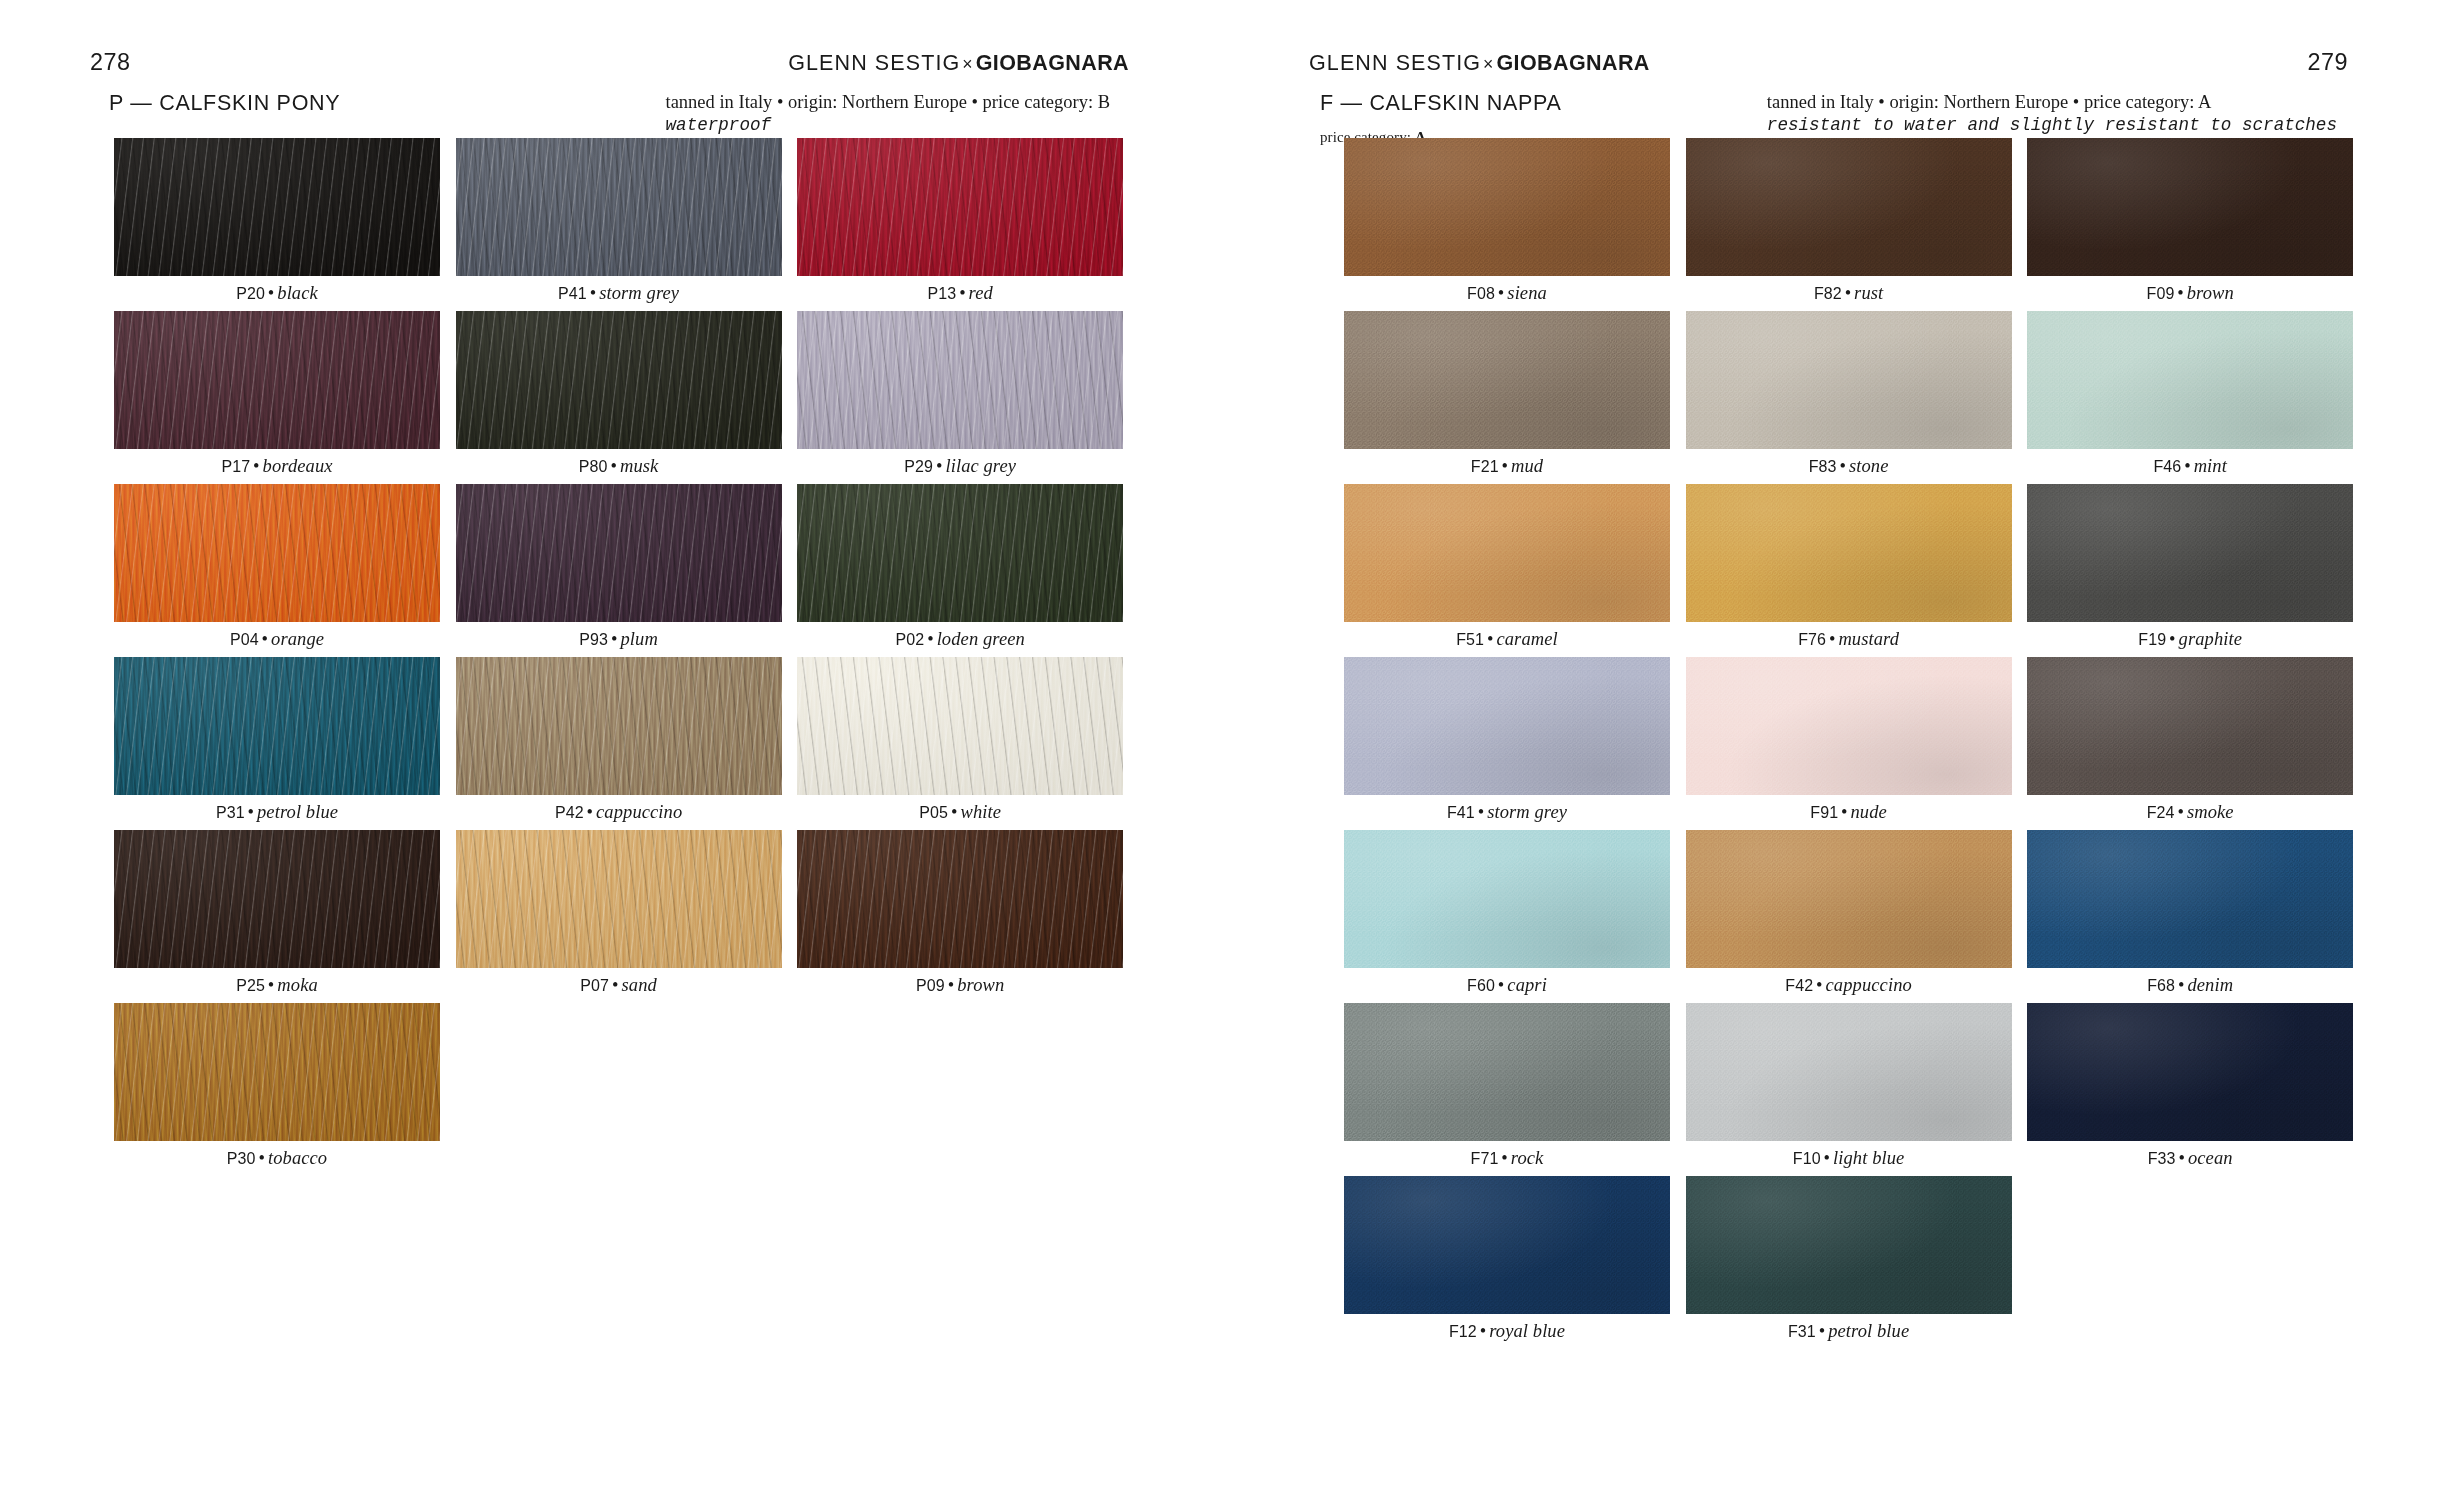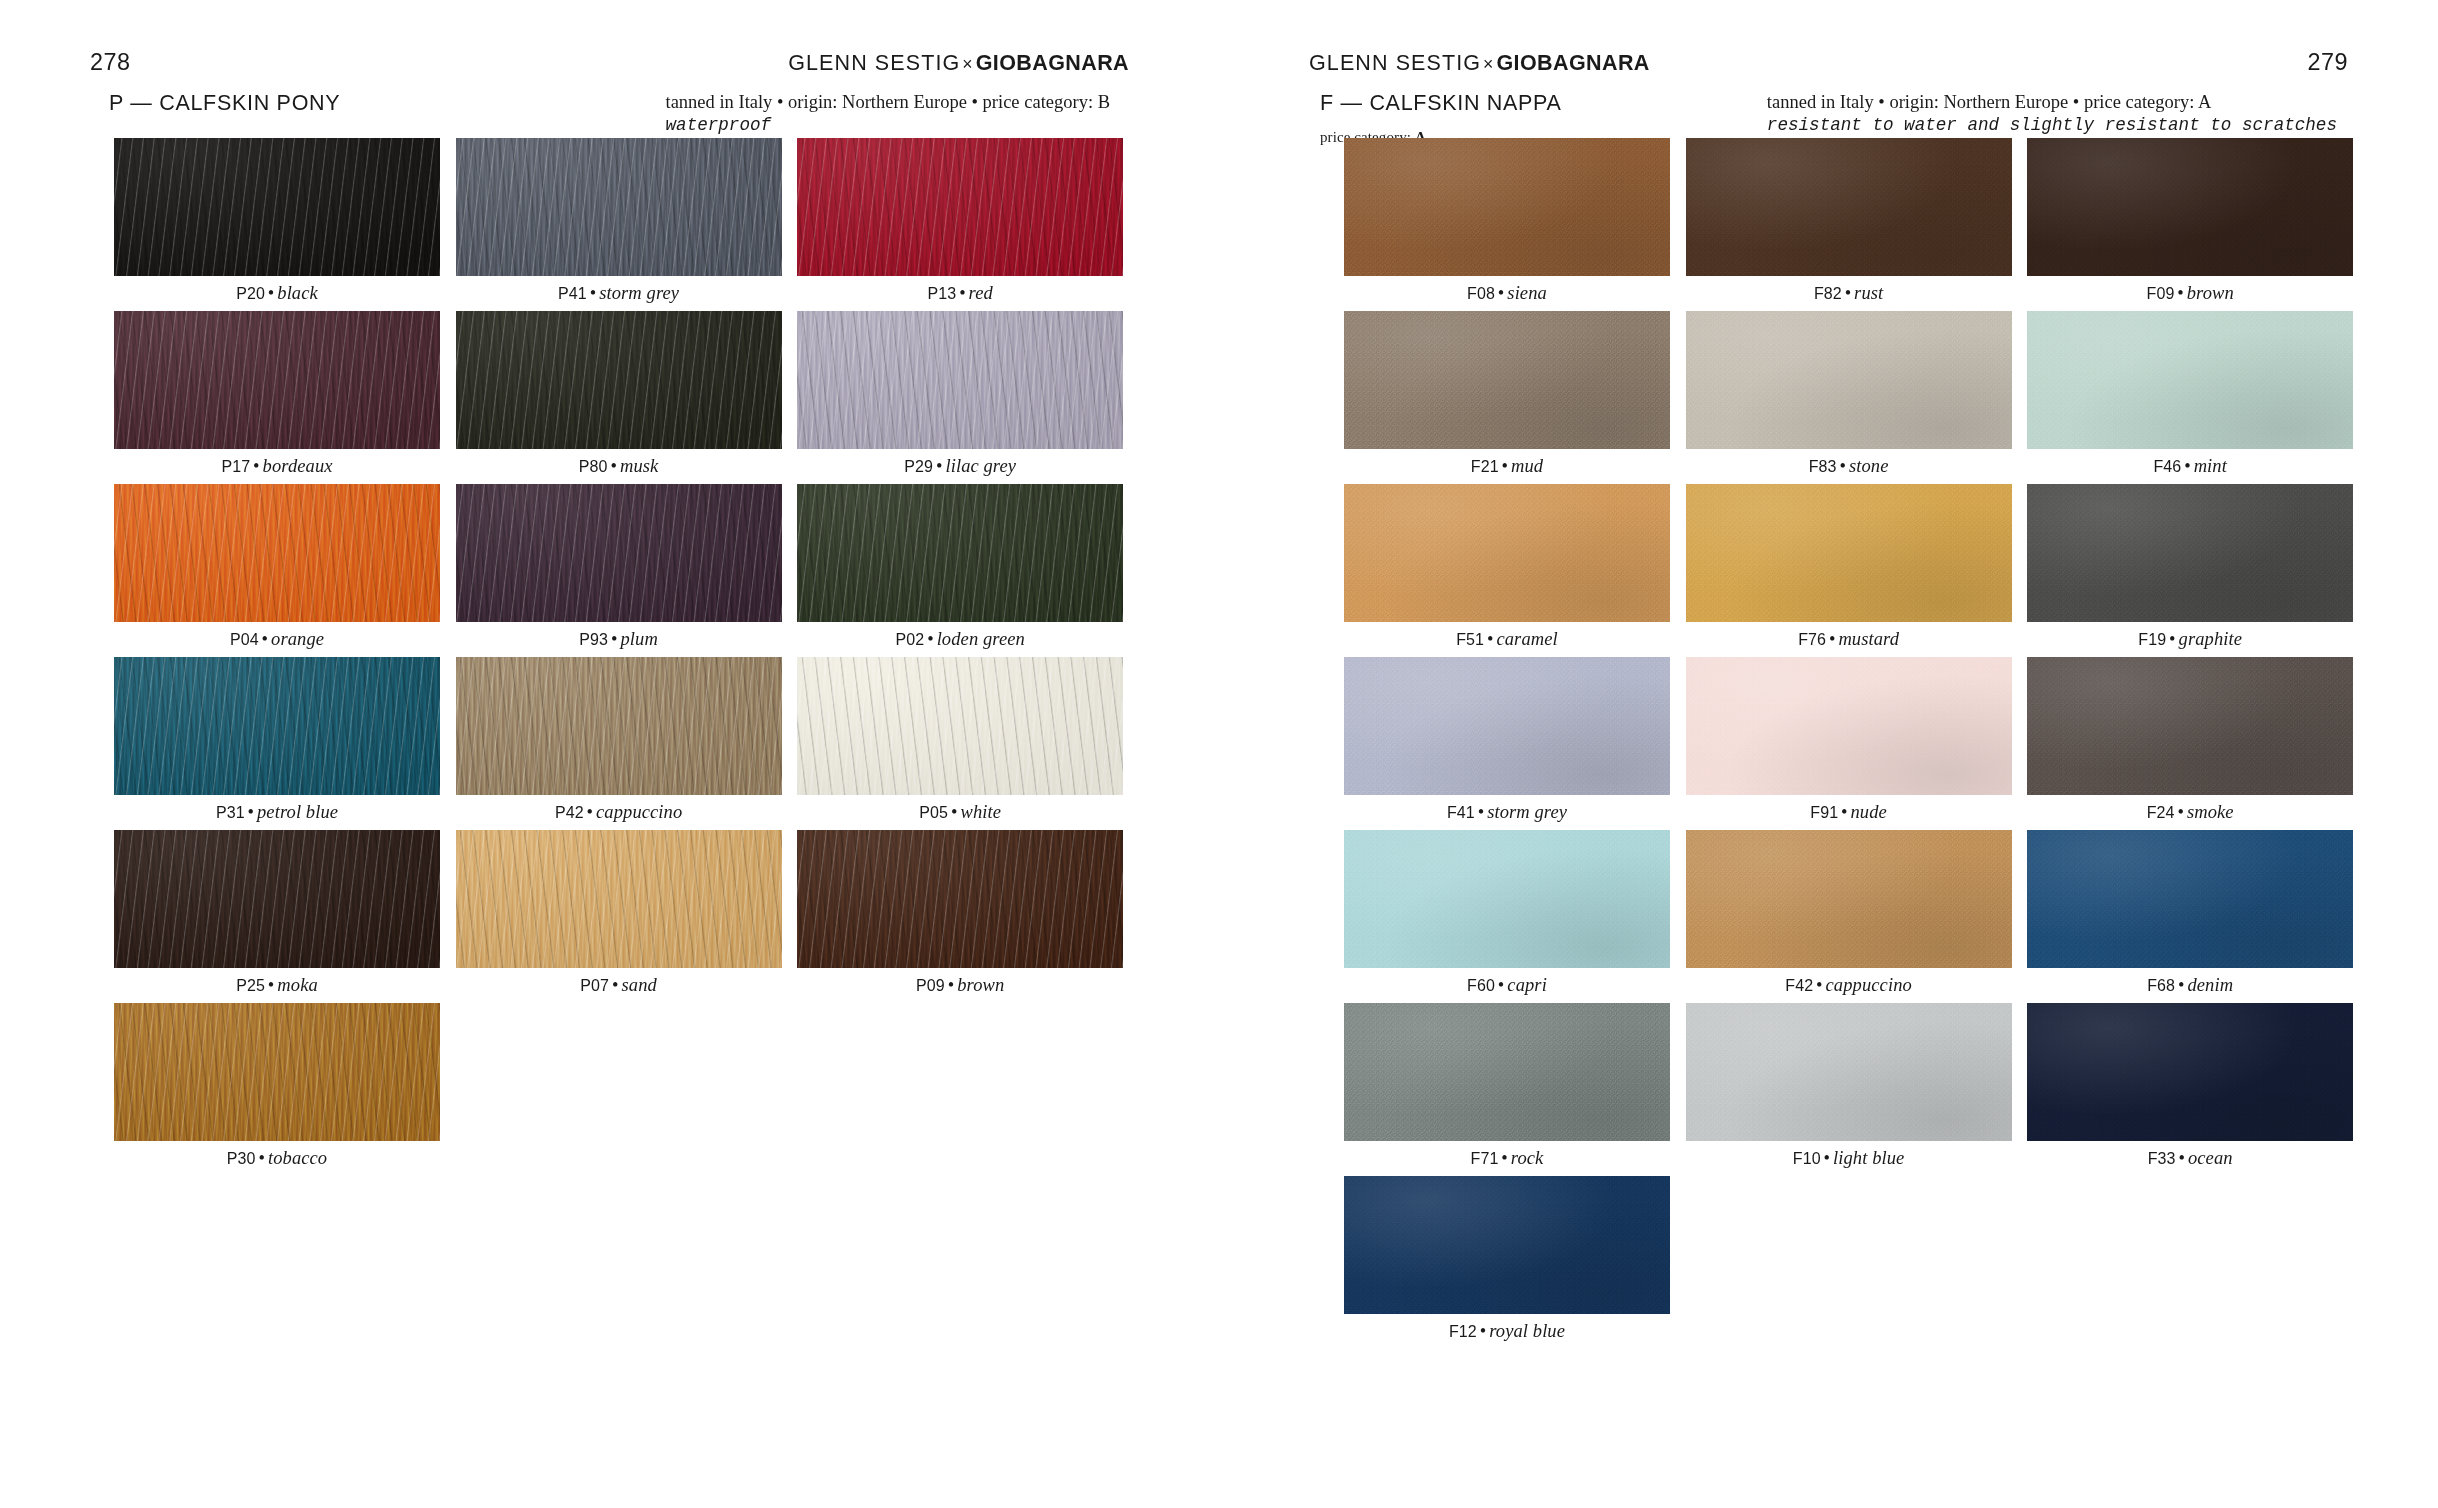--- a/index.html
+++ b/index.html
@@ -371,17 +371,21 @@
           <div class="caption"><span class="code">F10</span><span class="dot">•</span><span class="nm">light blue</span></div>
         </div>
         <div class="cell">
           <div class="swatch tex-nappa" style="background: rgb(19, 28, 51);"></div>
           <div class="caption"><span class="code">F33</span><span class="dot">•</span><span class="nm">ocean</span></div>
         </div>
         <div class="cell">
           <div class="swatch tex-nappa" style="background: rgb(21, 53, 91);"></div>
           <div class="caption"><span class="code">F12</span><span class="dot">•</span><span class="nm">royal blue</span></div>
         </div>
+        <div class="cell">
+          <div class="swatch tex-nappa" style="background: rgb(43, 68, 68);"></div>
+          <div class="caption"><span class="code">F31</span><span class="dot">•</span><span class="nm">petrol blue</span></div>
+        </div>
       </div>
   </div>
 
 </div>
 
 
 </body></html>

